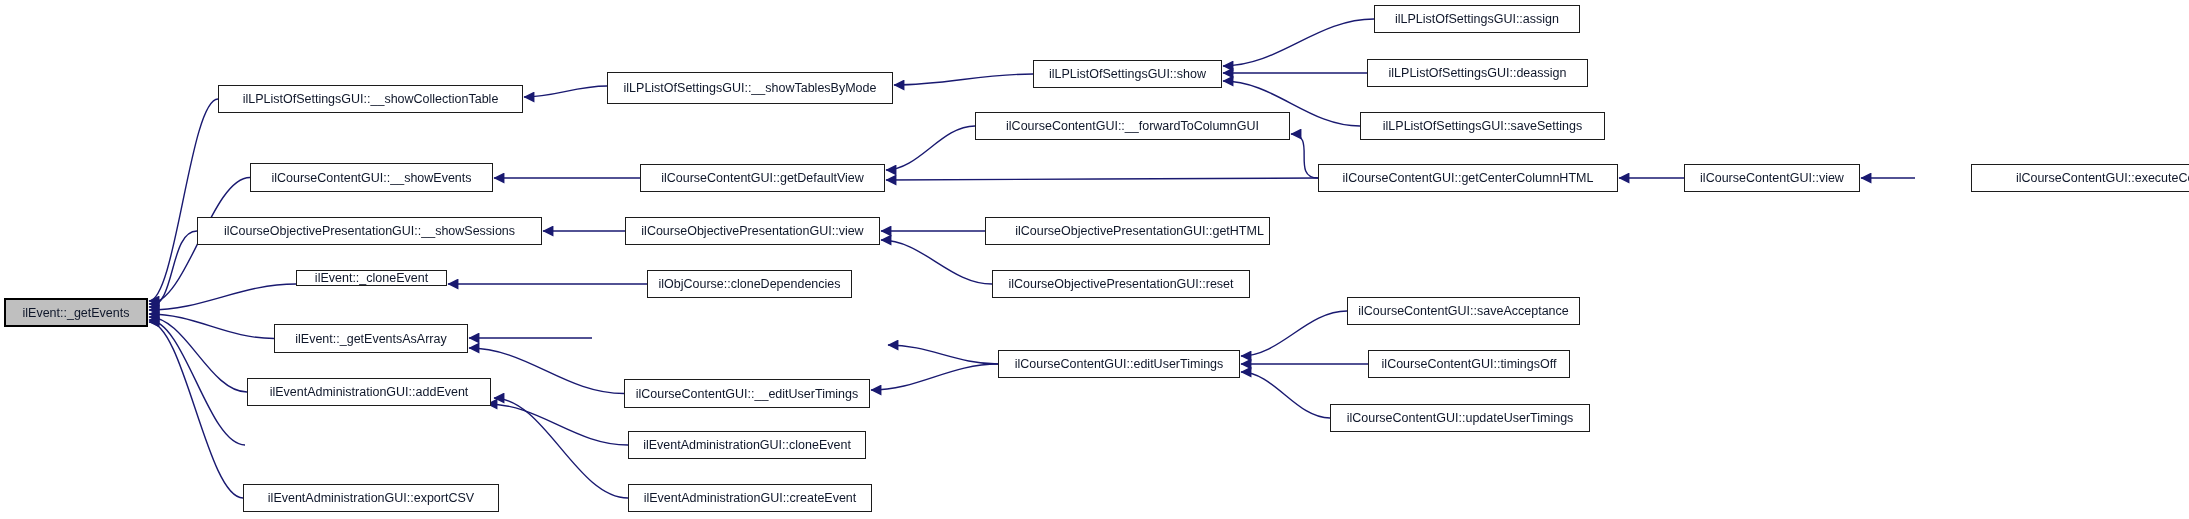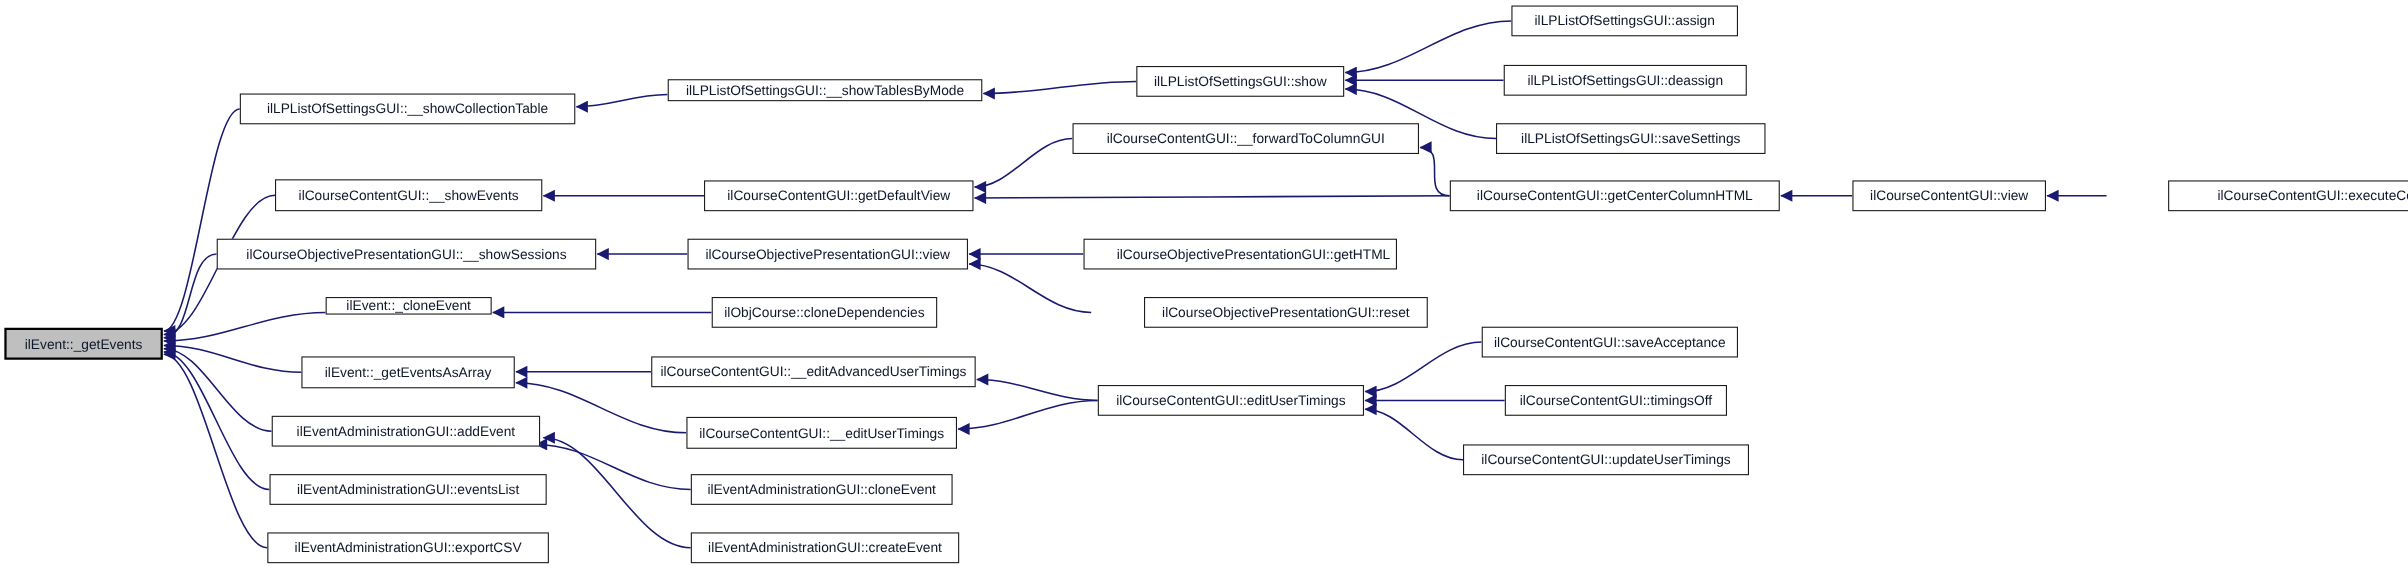--- a/index.html
+++ b/index.html
@@ -77,21 +77,21 @@
       <path d="M 628,445 C 574.04,445 539.96,404 487,404" class="gedge" stroke="#191970" marker-end="url(#arrowhead)"></path>
       <path d="M 628,498 C 576.7,498 544.3,398 494,398" class="gedge" stroke="#191970" marker-end="url(#arrowhead)"></path>
     </svg>
   <div id="node-layer">
       <div class="gnode hl" style="left: 4px; top: 298px; width: 144px; height: 29px;">
         <span>ilEvent::_getEvents</span>
       </div>
       <div class="gnode" style="left: 218px; top: 85px; width: 305px; height: 28px;">
         <span>ilLPListOfSettingsGUI::__showCollectionTable</span>
       </div>
-      <div class="gnode" style="left: 607px; top: 72px; width: 286px; height: 20px;">
+      <div class="gnode" style="left: 607px; top: 72px; width: 286px; height: 32px;">
         <span>ilLPListOfSettingsGUI::__showTablesByMode</span>
       </div>
       <div class="gnode" style="left: 1033px; top: 60px; width: 189px; height: 28px;">
         <span>ilLPListOfSettingsGUI::show</span>
       </div>
       <div class="gnode" style="left: 1374px; top: 5px; width: 206px; height: 28px;">
         <span>ilLPListOfSettingsGUI::assign</span>
       </div>
       <div class="gnode" style="left: 1367px; top: 59px; width: 221px; height: 28px;">
         <span>ilLPListOfSettingsGUI::deassign</span>
@@ -125,50 +125,44 @@
       </div>
       <div class="gnode" style="left: 985px; top: 217px; width: 285px; height: 28px; padding-left: 24px;">
         <span>ilCourseObjectivePresentationGUI::getHTML</span>
       </div>
       <div class="gnode" style="left: 296px; top: 270px; width: 151px; height: 16px;">
         <span>ilEvent::_cloneEvent</span>
       </div>
       <div class="gnode" style="left: 647px; top: 270px; width: 205px; height: 28px;">
         <span>ilObjCourse::cloneDependencies</span>
       </div>
-      <div class="gnode" style="left: 992px; top: 270px; width: 258px; height: 28px; margin-left: 48px;">
+      <div class="gnode" style="left: 992px; top: 270px; width: 258px; height: 28px;">
         <span>ilCourseObjectivePresentationGUI::reset</span>
       </div>
       <div class="gnode" style="left: 1347px; top: 297px; width: 233px; height: 28px;">
         <span>ilCourseContentGUI::saveAcceptance</span>
       </div>
       <div class="gnode" style="left: 274px; top: 324px; width: 194px; height: 29px;">
         <span>ilEvent::_getEventsAsArray</span>
-      </div>
-      <div class="gnode" style="left: 592px; top: 324px; width: 295px; height: 28px;">
-        <span>ilCourseContentGUI::__editAdvancedUserTimings</span>
       </div>
       <div class="gnode" style="left: 998px; top: 350px; width: 242px; height: 28px;">
         <span>ilCourseContentGUI::editUserTimings</span>
       </div>
       <div class="gnode" style="left: 1368px; top: 350px; width: 202px; height: 28px;">
         <span>ilCourseContentGUI::timingsOff</span>
       </div>
       <div class="gnode" style="left: 247px; top: 378px; width: 244px; height: 28px;">
         <span>ilEventAdministrationGUI::addEvent</span>
       </div>
       <div class="gnode" style="left: 624px; top: 379px; width: 246px; height: 29px;">
         <span>ilCourseContentGUI::__editUserTimings</span>
       </div>
       <div class="gnode" style="left: 1330px; top: 404px; width: 260px; height: 28px;">
         <span>ilCourseContentGUI::updateUserTimings</span>
       </div>
-      <div class="gnode" style="left: 245px; top: 431px; width: 252px; height: 28px;">
-        <span>ilEventAdministrationGUI::eventsList</span>
-      </div>
       <div class="gnode" style="left: 628px; top: 431px; width: 238px; height: 28px;">
         <span>ilEventAdministrationGUI::cloneEvent</span>
       </div>
       <div class="gnode" style="left: 243px; top: 484px; width: 256px; height: 28px;">
         <span>ilEventAdministrationGUI::exportCSV</span>
       </div>
       <div class="gnode" style="left: 628px; top: 484px; width: 244px; height: 28px;">
         <span>ilEventAdministrationGUI::createEvent</span>
       </div>
     </div>

